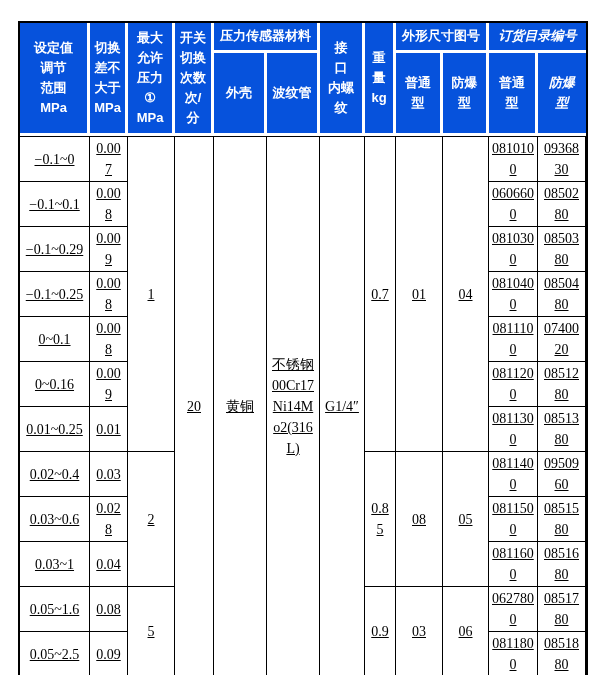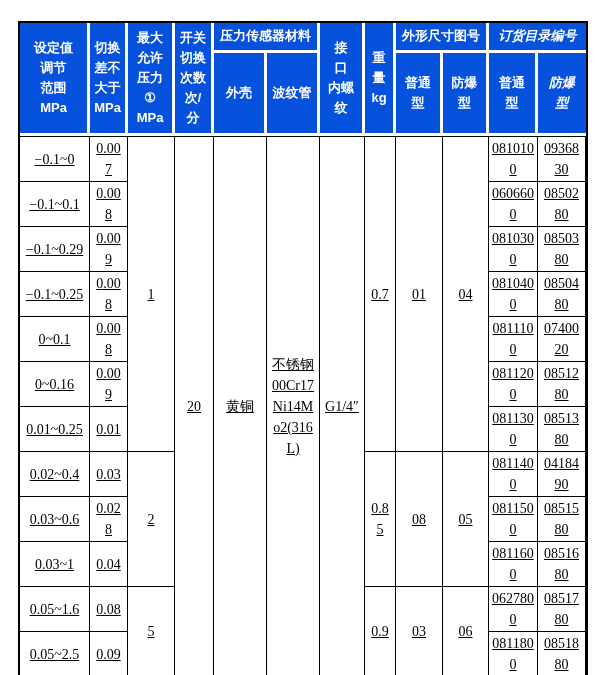--- a/index.html
+++ b/index.html
@@ -170,21 +170,21 @@
         <td>0851380</td>
       </tr>
       <tr>
         <td>0.02~0.4</td>
         <td>0.03</td>
         <td rowspan="3">2</td>
         <td rowspan="3">0.85</td>
         <td rowspan="3">08</td>
         <td rowspan="3">05</td>
         <td>0811400</td>
-        <td>0418490</td>
+        <td>0950960</td>
       </tr>
       <tr>
         <td>0.03~0.6</td>
         <td>0.028</td>
         <td>0811500</td>
         <td>0851580</td>
       </tr>
       <tr>
         <td>0.03~1</td>
         <td>0.04</td>

